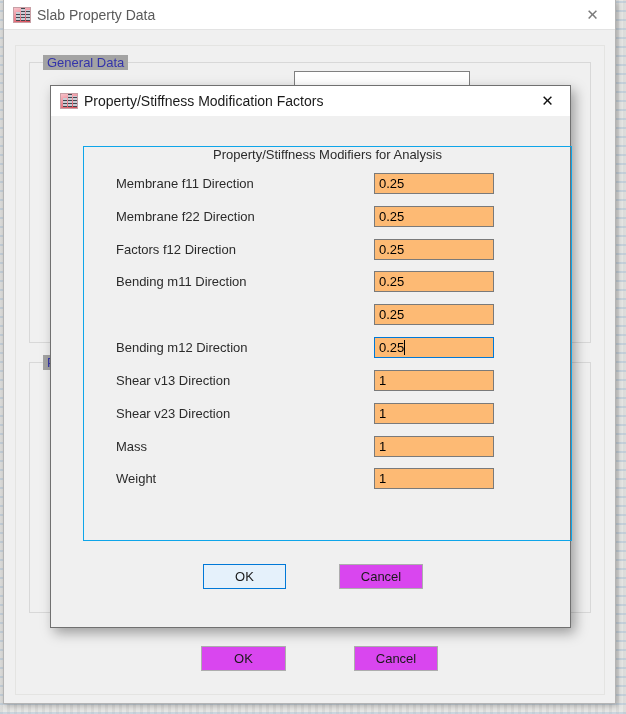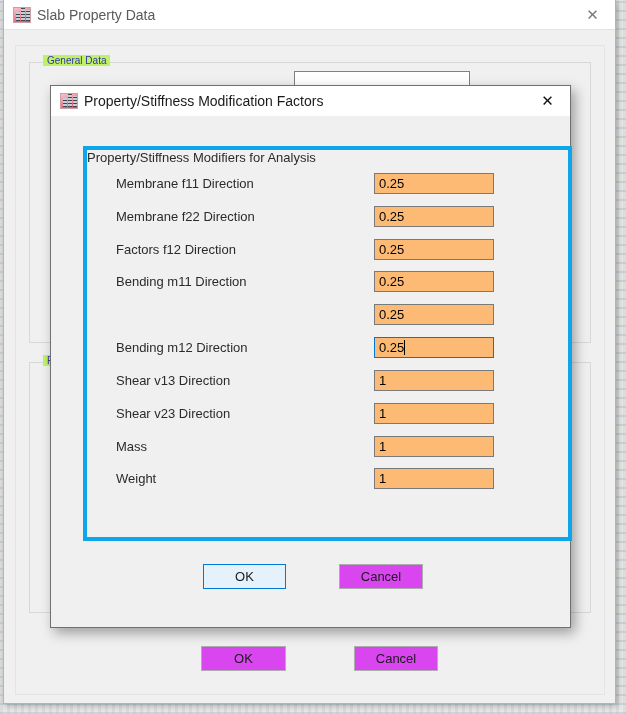--- a/index.html
+++ b/index.html
@@ -55,21 +55,21 @@
 
   .inner-panel {
     position:absolute; left:11px; top:45px; width:590px; height:650px;
     border:1px solid #e4e4e2;
   }
   .groupbox {
     position:absolute; border:1px solid #d8d8d8;
   }
   .groupbox .gb-label {
     position:absolute; top:-8px; left:13px; padding:0 4px;
-    background:#bef264; color:#3333aa; font-size:10px; white-space:nowrap;
+    background:#a3a3a3; color:#3333aa; font-size:13px; white-space:nowrap;
   }
   .gb-general { left:25px; top:62px;  width:562px; height:281px; }
   .gb-second  { left:25px; top:362px; width:562px; height:251px; }
 
   .partial-field {
     position:absolute; left:290px; top:71px; width:176px; height:22px;
     background:#ffffff; border:1px solid #808080;
   }
 
   .btn {
@@ -87,21 +87,22 @@
   .modal {
     position:absolute; left:50px; top:85px; width:521px; height:543px;
     background:#f0f0f0; border:1px solid #707070;
     box-shadow: 4px 5px 12px rgba(0,0,0,0.35);
   }
   .modal .titlebar { height:30px; border-bottom:none; }
   .modal .title-text { color:#1a1a1a; font-size:14px; }
 
   .modal-group {
     position:absolute; left:32px; top:60px; width:489px; height:395px;
-    border:4px solid #0ea5e9;
+    border:1px solid #0ea5e9;
+    text-align:center;
   }
   .modal-group .gb-label { background:#f0f0f0; }
 
   .row { position:absolute; left:0; width:100%; height:22px; }
   .row .row-label {
     position:absolute; left:65px; top:3px; color:#2b2b2b; white-space:nowrap;
   }
   .row .field {
     position:absolute; left:323px; top:0; width:120px; height:21px;
     background:#fdba74; border:1px solid #7a7a7a;

